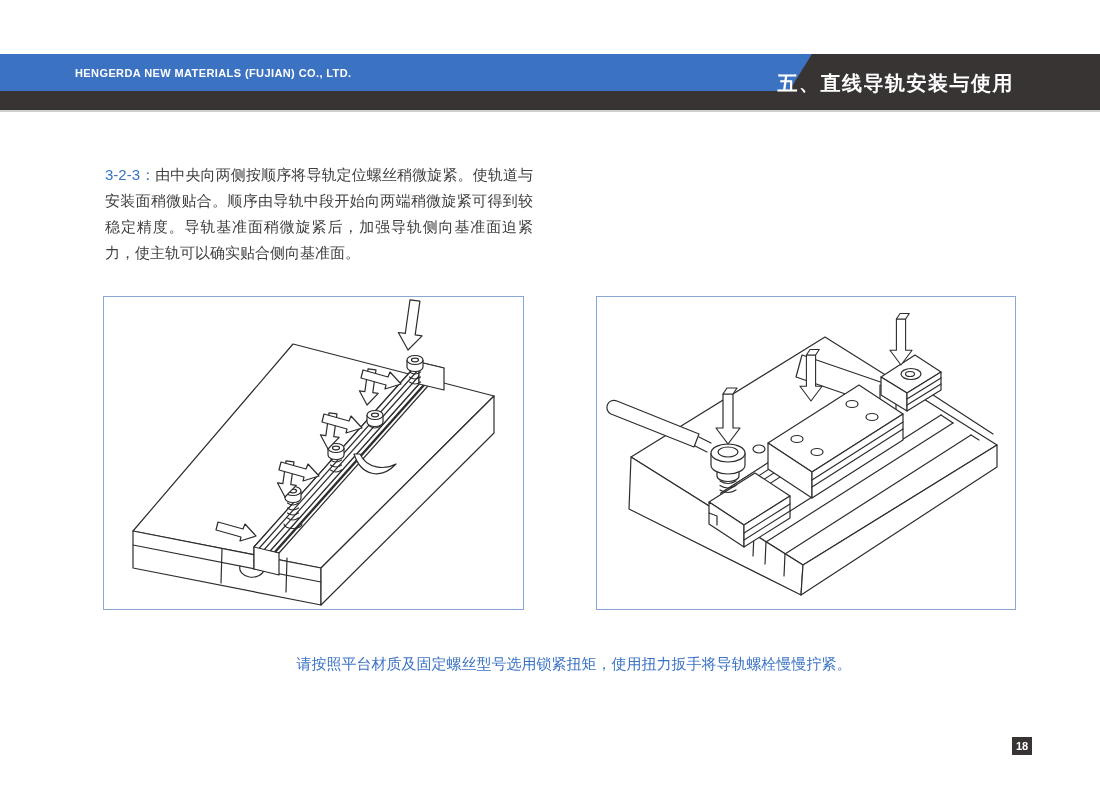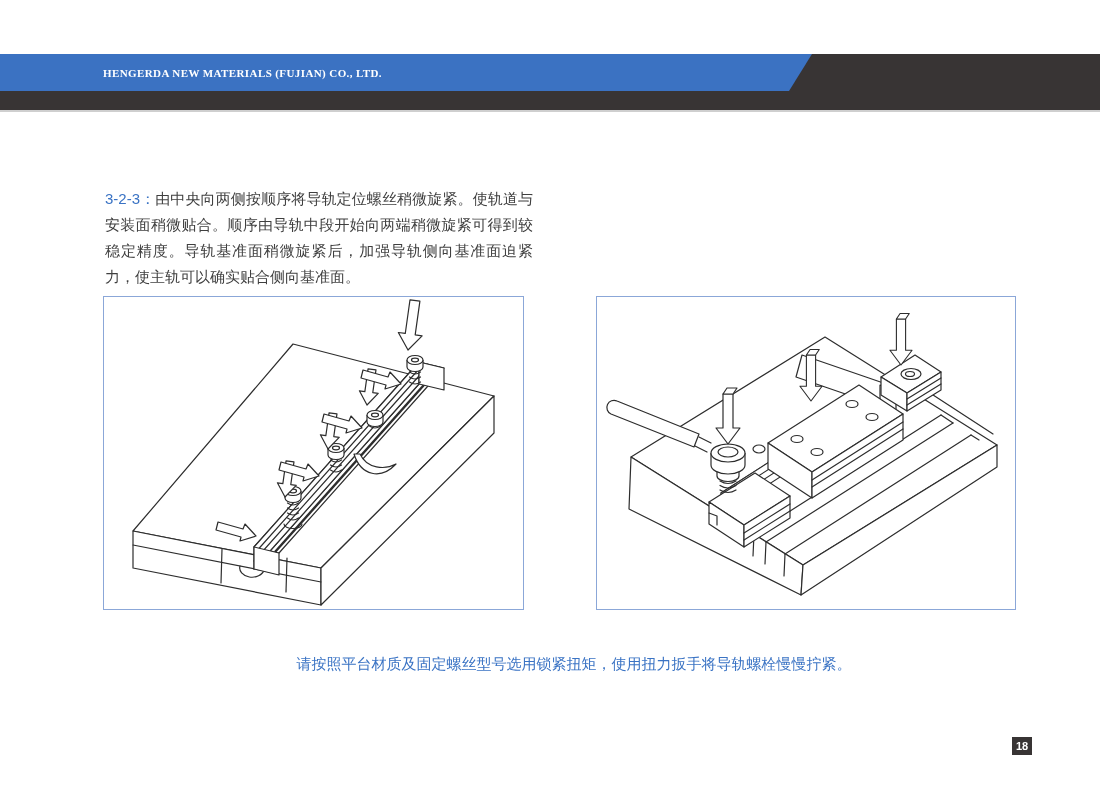--- a/index.html
+++ b/index.html
@@ -7,26 +7,26 @@
     position:relative;width:1100px;height:802px;background:#ffffff;
     font-family:"Liberation Sans","DejaVu Sans",sans-serif;overflow:hidden;margin:0 auto;
   }
   
   .hdr-dark{position:absolute;left:0;top:54px;width:1100px;height:56px;background:#383434;border-bottom:2px solid #cfcfcf;}
   .hdr-blue{
     position:absolute;left:0;top:54px;width:812px;height:37px;background:#3b72c2;
     clip-path:polygon(0 0,100% 0,calc(100% - 23px) 100%,0 100%);
     display:flex;align-items:center;
   }
-  .hdr-company{color:#ffffff;font-size:11px;font-weight:bold;letter-spacing:.4px;padding-left:103px;font-family:Liberation Serif, serif;}
+  .hdr-company{color:#ffffff;font-size:11px;font-weight:bold;letter-spacing:.4px;padding-left:75px;}
   .hdr-title{position:absolute;top:70px;right:86px;color:#ffffff;font-size:20px;font-weight:bold;letter-spacing:1.5px;}
   
   .para{position:absolute;top:162px;font-size:15px;line-height:26px;color:#3f3f3f;
         text-align:justify;text-justify:inter-character;margin:0;}
-  .para-left{left:105px;width:428px;margin-top:24px;}
+  .para-left{left:105px;width:428px;}
   .para-right{left:596px;width:422px;}
   .para .lbl{color:#3a73c4;}
   
   .fig{position:absolute;top:296px;border:1px solid #8ba7d8;background:#fff;}
   .fig-left{left:103px;width:419px;height:312px;}
   .fig-right{left:596px;width:418px;height:312px;}
   .fig svg{display:block;}
   
   .note{position:absolute;left:0;top:655px;width:1100px;text-align:center;
         color:#3a73c4;font-size:15px;transform:translateX(24px);}
@@ -40,20 +40,21 @@
 </style>
 </head>
 <body>
 
 <div class="page">
 
   <div class="hdr-dark"></div>
   <div class="hdr-blue">
     <span class="hdr-company">HENGERDA NEW MATERIALS (FUJIAN) CO., LTD.</span>
   </div>
+  <div class="hdr-title">五、直线导轨安装与使用</div>
 
   <p class="para para-left"><span class="lbl">3-2-3：</span><span>由中央向两侧按顺序将导轨定位螺丝稍微旋紧。使轨道与安装面稍微贴合。顺序由导轨中段开始向两端稍微旋紧可得到较稳定精度。导轨基准面稍微旋紧后，加强导轨侧向基准面迫紧力，使主轨可以确实贴合侧向基准面。</span></p>
 
 
   <div class="fig fig-left">
     <svg width="419" height="312" viewBox="0 0 419 312">
       <defs>
         <path id="arrBig" d="M0,0 L-12,-16 L-5,-16 L-5,-50 L5,-50 L5,-16 L12,-16 Z"></path>
         <path id="arrSm" d="M0,0 L-9.5,-13 L-4,-13 L-4,-36 L4,-36 L4,-13 L9.5,-13 Z"></path>
         <path id="arrRight" d="M0,0 L-16,5 L-15,1 L-40,-6 L-38,-14 L-13,-7 L-11,-12 Z"></path>

